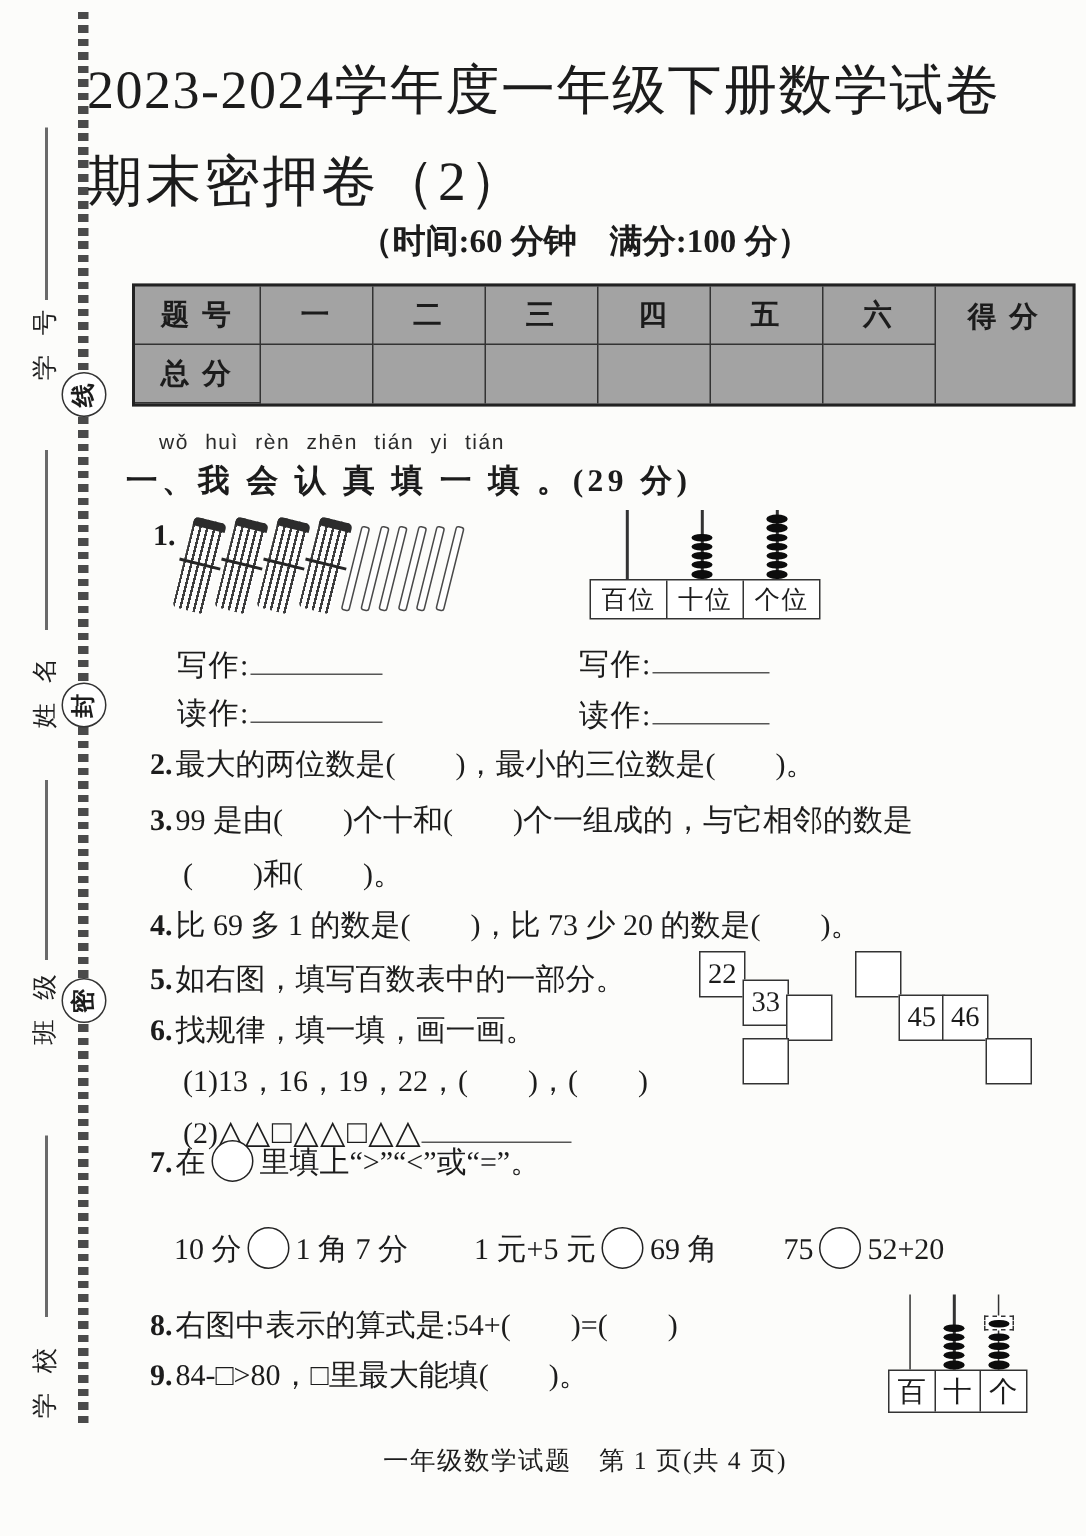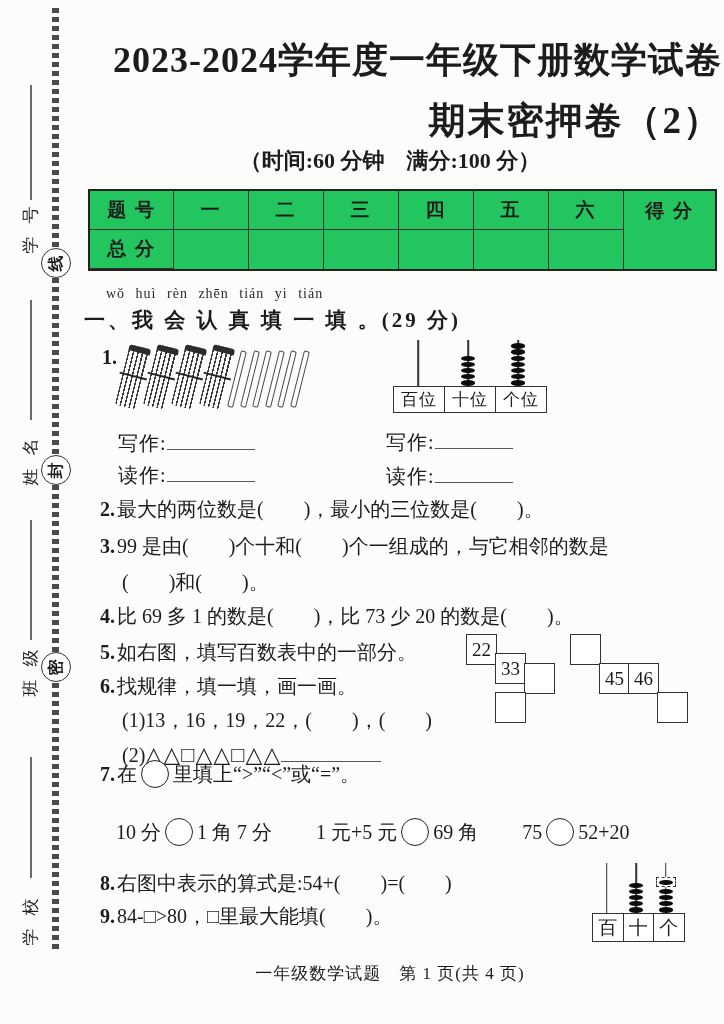--- a/index.html
+++ b/index.html
@@ -16,37 +16,37 @@
   .seal-circle{width:28px;height:28px;border:1.6px solid #333;border-radius:50%;
     background:#fff;left:41px;display:flex;align-items:center;justify-content:center;
     font-size:16px;font-weight:bold;}
   .seal-circle span{transform:rotate(-90deg);display:block;}
   .v-label{left:16px;width:28px;display:flex;flex-direction:column;align-items:center;gap:12px;
     font-size:17px;}
   .v-label span{transform:rotate(-90deg);display:block;line-height:18px;}
   .v-blank{left:30px;width:1.5px;background:#6a6a6a;}
 
   
-  .title{left:58px;right:2px;text-align:right;font-weight:bold;}
+  .title{left:58px;right:2px;text-align:left;font-weight:normal;}
   .title1{top:36px;font-size:36px;letter-spacing:1px;}
   .title2{top:96px;font-size:37px;letter-spacing:2px;}
   .subtitle{top:146px;left:58px;right:2px;text-align:center;font-size:22px;font-weight:bold;}
 
   
   .score-table{left:88px;top:189px;display:grid;
     grid-template-columns:84px repeat(6,75px) 91px;grid-auto-rows:39px;
-    border:2px solid #222;background:#22c55e;}
+    border:2px solid #222;background:#a3a3a3;}
   .score-table .cell{border-right:1.3px solid #333;border-bottom:1.3px solid #333;
     display:flex;align-items:center;justify-content:center;
     font-size:19px;font-weight:bold;letter-spacing:2px;}
   .score-table .cell:nth-child(8n){border-right:none;}
   .score-table .cell.last-row{border-bottom:none;}
 
   
-  .pinyin{left:106px;top:286px;font-family:Liberation Serif, serif;font-size:14px;
+  .pinyin{left:106px;top:286px;font-family:Liberation Sans, sans-serif;font-size:14px;
     color:#2a2a2a;letter-spacing:1px;word-spacing:6px;}
   .sec-heading{left:84px;top:306px;font-size:21px;font-weight:bold;letter-spacing:3px;}
 
   
   .qline{font-size:20px;white-space:nowrap;}
   .qnum{font-weight:bold;font-family:"Liberation Serif",serif;margin-right:2px;}
   .blank{display:inline-block;border-bottom:1.3px solid #555;height:1.05em;vertical-align:baseline;}
 
   
   .sticks-row{left:122px;top:346px;display:flex;align-items:flex-start;height:78px;}

